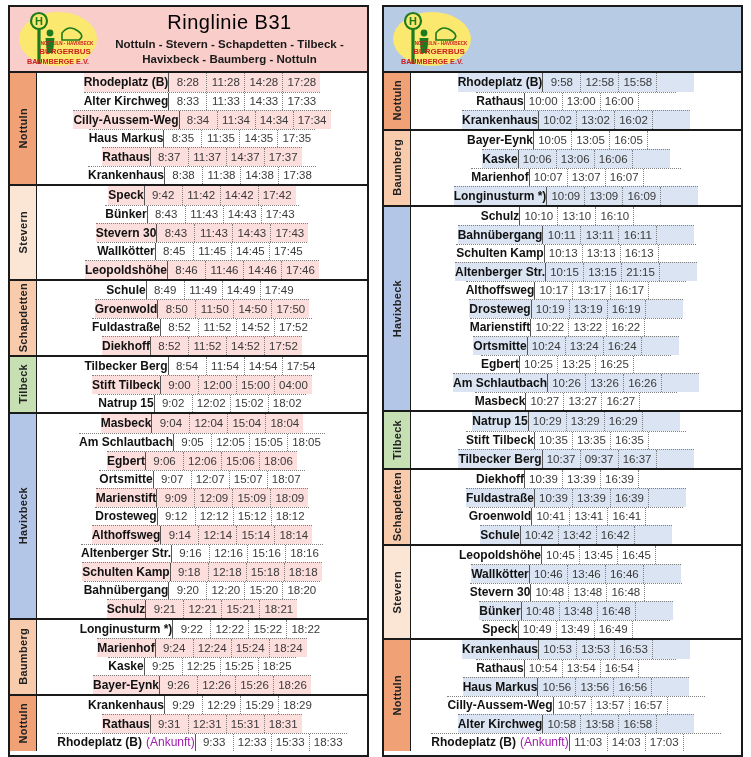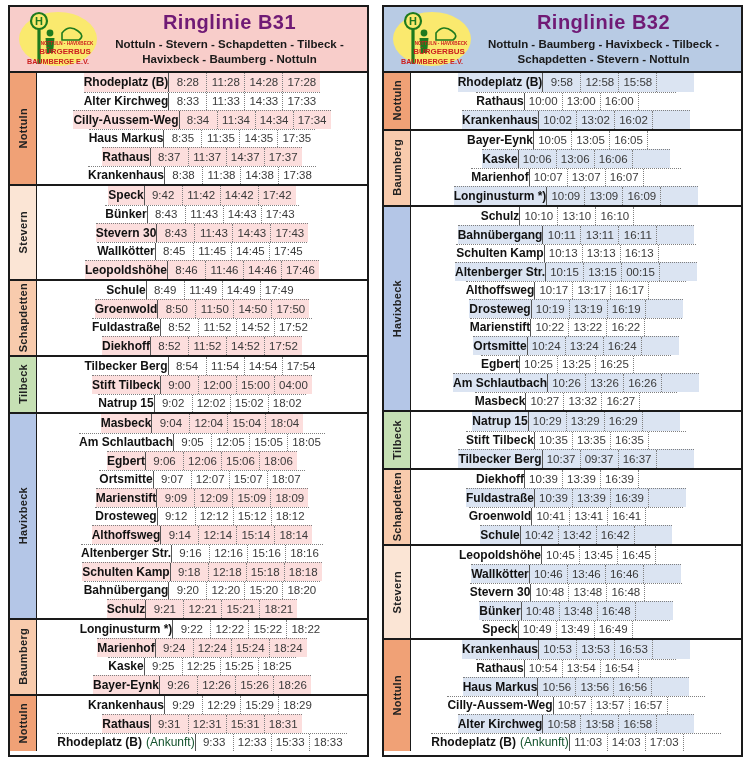--- a/index.html
+++ b/index.html
@@ -1,32 +1,32 @@
 <!DOCTYPE html>
 <html><head>
 <meta charset="utf-8">
 <style>
   html,body{margin:0;padding:0;background:#ffffff;font-family:"Liberation Sans","DejaVu Sans",sans-serif;}
   .page{width:751px;height:757px;background:#fff;box-sizing:border-box;padding:5px 0 0 8px;display:flex;gap:13px;}
   .timetable{width:361px;box-sizing:border-box;border:2px solid #1a1a1a;background:#fff;}
   .tt-header{height:66px;box-sizing:border-box;border-bottom:2px solid #1a1a1a;display:flex;align-items:center;}
   .logo-wrap{width:92px;flex:0 0 92px;display:flex;align-items:center;justify-content:center;}
   .head-text{flex:1;text-align:center;padding-right:10px;}
-  .tt-title{font-size:20px;font-weight:bold;color:#701a75;letter-spacing:.5px;margin-bottom:3px;}
+  .tt-title{font-size:20px;font-weight:normal;color:#000000;letter-spacing:.5px;margin-bottom:3px;}
   .tt-subtitle{font-size:11.5px;font-weight:bold;color:#1a1a1a;line-height:1.3;}
   .tt-body{display:flex;flex-direction:column;}
   .section{display:flex;border-top:2px solid #1a1a1a;}
   .section:first-child{border-top:none;}
   .section-label{width:26px;flex:0 0 26px;border-right:1.5px solid #1a1a1a;display:flex;align-items:center;justify-content:center;}
   .vlabel{writing-mode:vertical-rl;transform:rotate(180deg);font-size:11px;font-weight:bold;color:#222;letter-spacing:.3px;white-space:nowrap;}
   .section-rows{flex:1;display:flex;flex-direction:column;align-items:center;}
   .row{display:flex;height:18.5px;box-sizing:border-box;align-items:stretch;}
   .section-rows .row + .row{border-top:1px dotted #7f7f7f;}
   .station{flex:1;display:flex;align-items:center;justify-content:center;font-size:12px;font-weight:bold;color:#111;white-space:nowrap;overflow:hidden;}
-  .station .suffix{font-weight:normal;color:#14532d;margin-left:4px;}
+  .station .suffix{font-weight:normal;color:#a21caf;margin-left:4px;}
   .time{width:37px;flex:0 0 37px;display:flex;align-items:center;justify-content:center;font-size:11.5px;color:#3a3a3a;border-left:1px dotted #7f7f7f;}
   .time.first{border-left:1px solid #555;}
 </style>
 </head>
 <body>
 
 <div class="page">
 
   <div class="timetable" id="tt-b31">
     <div class="tt-header" id="head-b31" style="background: rgb(248, 205, 202);">
@@ -439,27 +439,20 @@
           <text x="27" y="16" font-size="11" font-weight="bold" fill="#1e7a1e" text-anchor="middle">H</text>
           <rect x="25.4" y="20" width="3.2" height="35" fill="#1e7a1e"></rect>
           <circle cx="38" cy="24" r="3.4" fill="#1e7a1e"></circle>
           <path d="M33.5 29 L42.5 29 L41 44 L35 44 Z" fill="#1e7a1e"></path>
           <path d="M50 24 q7 -9 16 -2 q7 5 1 9 l-17 0 z" fill="none" stroke="#1e7a1e" stroke-width="1.6"></path>
           <text x="55" y="36" font-size="4.6" font-weight="bold" fill="#cc2020" text-anchor="middle">NOTTULN - HAVIXBECK</text>
           <text x="53" y="45" font-size="8" font-weight="bold" fill="#cc2020" text-anchor="middle">BÜRGERBUS</text>
           <text x="46" y="55" font-size="7.2" font-weight="bold" fill="#cc2020" text-anchor="middle">BAUMBERGE E.V.</text>
         </svg>
       </div>
-      <div class="head-text">
-        <div class="tt-title">Ringlinie B32</div>
-        <div class="tt-subtitle">
-          <span>Nottuln - Baumberg - Havixbeck - Tilbeck -</span><br>
-          <span>Schapdetten - Stevern - Nottuln</span>
-        </div>
-      </div>
     </div>
     <div class="tt-body" id="body-b32">
         <div class="section">
           <div class="section-label" style="background: rgb(240, 161, 118);">
             <span class="vlabel">Nottuln</span>
           </div>
           <div class="section-rows">
             <div class="row" style="background: rgb(219, 228, 242);">
               <div class="station">
                 <span>Rhodeplatz (B)</span>
@@ -563,21 +556,21 @@
               <div class="time">13:13</div>
               <div class="time">16:13</div>
               <div class="time"></div>
             </div>
             <div class="row" style="background: rgb(219, 228, 242);">
               <div class="station">
                 <span>Altenberger Str.</span>
               </div>
               <div class="time first">10:15</div>
               <div class="time">13:15</div>
-              <div class="time">00:15</div>
+              <div class="time">21:15</div>
               <div class="time"></div>
             </div>
             <div class="row" style="background: rgb(255, 255, 255);">
               <div class="station">
                 <span>Althoffsweg</span>
               </div>
               <div class="time first">10:17</div>
               <div class="time">13:17</div>
               <div class="time">16:17</div>
               <div class="time"></div>
@@ -625,21 +618,21 @@
               <div class="time first">10:26</div>
               <div class="time">13:26</div>
               <div class="time">16:26</div>
               <div class="time"></div>
             </div>
             <div class="row" style="background: rgb(255, 255, 255);">
               <div class="station">
                 <span>Masbeck</span>
               </div>
               <div class="time first">10:27</div>
-              <div class="time">13:32</div>
+              <div class="time">13:27</div>
               <div class="time">16:27</div>
               <div class="time"></div>
             </div>
           </div>
         </div>
         <div class="section">
           <div class="section-label" style="background: rgb(198, 224, 180);">
             <span class="vlabel">Tilbeck</span>
           </div>
           <div class="section-rows">

